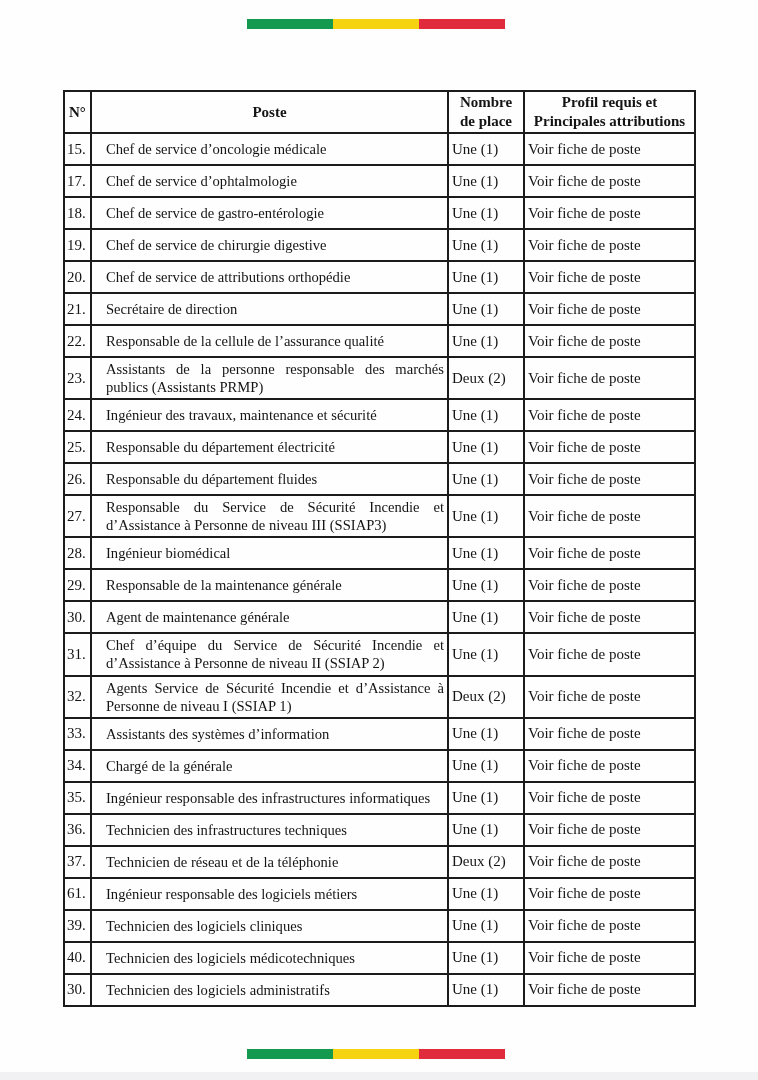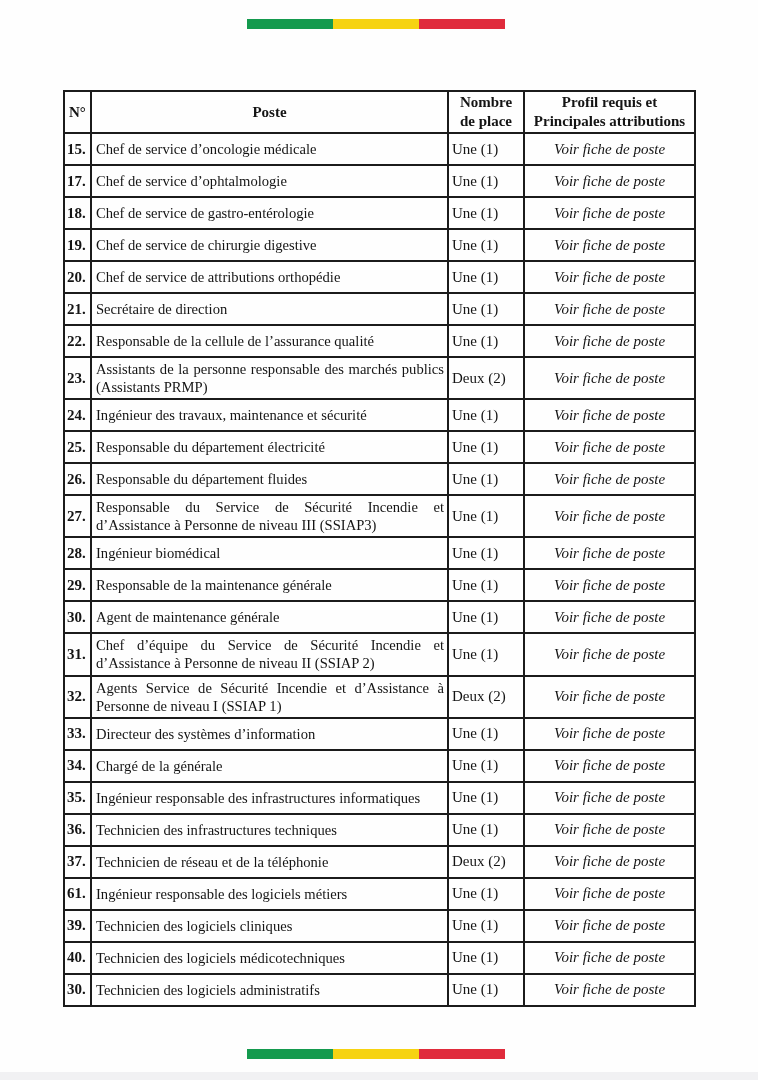--- a/index.html
+++ b/index.html
@@ -51,24 +51,24 @@
   }
   .doc-table thead th {
     font-weight: bold;
     text-align: center;
     height: 38px;
     padding: 1px 2px;
   }
   .doc-table thead th.h-num { text-align: left; padding-left: 4px; }
 
   .doc-table td { height: 26px; }
-  td.cell-num   { font-weight: bold; text-align: left; padding-left: 2px; padding-right: 1px; }
-  td.cell-poste { text-align: justify; padding-left: 4px; padding-right: 3px; font-size: 14.6px; }
+  td.cell-num   { font-weight: normal; text-align: left; padding-left: 2px; padding-right: 1px; }
+  td.cell-poste { text-align: justify; padding-left: 14px; padding-right: 3px; font-size: 14.6px; }
   td.cell-place { text-align: left; }
-  td.cell-prof  { text-align: center; font-style: italic; }
+  td.cell-prof  { text-align: left; }
 </style>
 </head>
 <body>
 
 <div class="page">
 
   <div class="flag-bar top">
     <div class="flag-seg" style="background: rgb(20, 154, 78);"></div>
     <div class="flag-seg" style="background: rgb(246, 211, 17);"></div>
     <div class="flag-seg" style="background: rgb(224, 43, 60);"></div>
@@ -205,21 +205,21 @@
 
     <tr>
       <td class="cell-num">32.</td>
       <td class="cell-poste">Agents Service de Sécurité Incendie et d’Assistance à Personne de niveau I (SSIAP 1)</td>
       <td class="cell-place">Deux (2)</td>
       <td class="cell-prof">Voir fiche de poste</td>
     </tr>
 
     <tr>
       <td class="cell-num">33.</td>
-      <td class="cell-poste">Directeur des systèmes d’information</td>
+      <td class="cell-poste">Assistants des systèmes d’information</td>
       <td class="cell-place">Une (1)</td>
       <td class="cell-prof">Voir fiche de poste</td>
     </tr>
 
     <tr>
       <td class="cell-num">34.</td>
       <td class="cell-poste">Chargé de la générale</td>
       <td class="cell-place">Une (1)</td>
       <td class="cell-prof">Voir fiche de poste</td>
     </tr>

